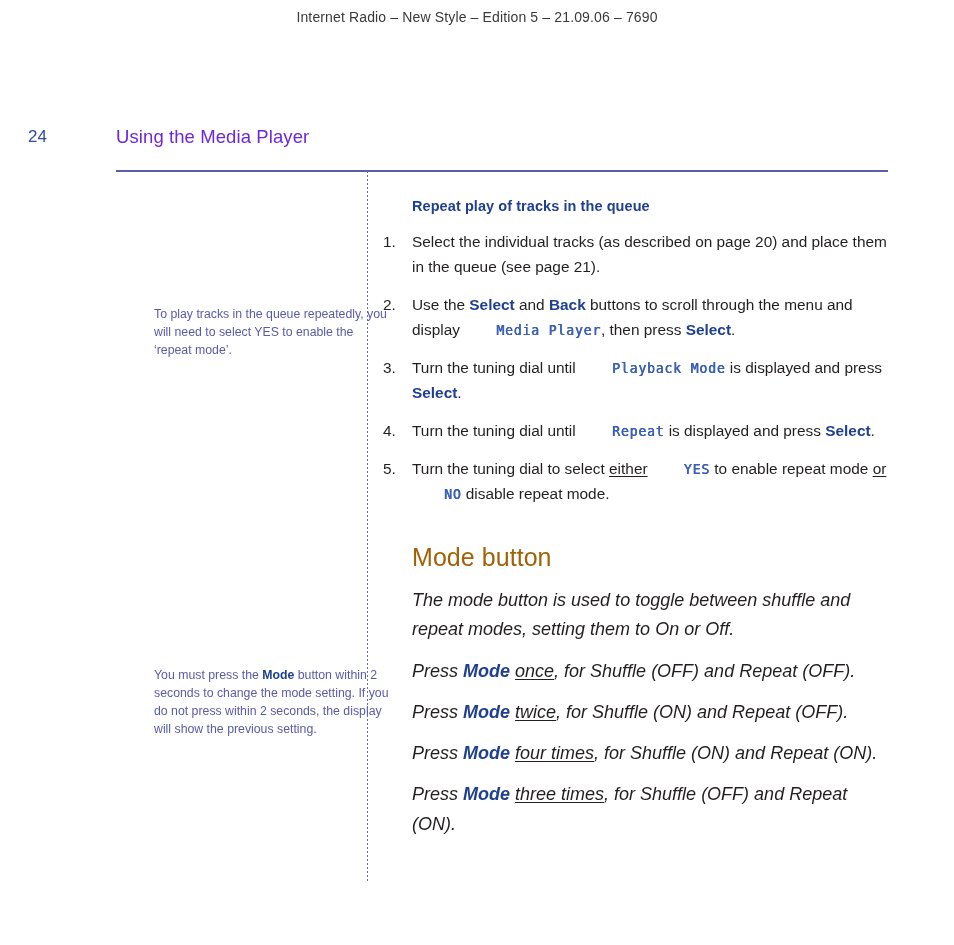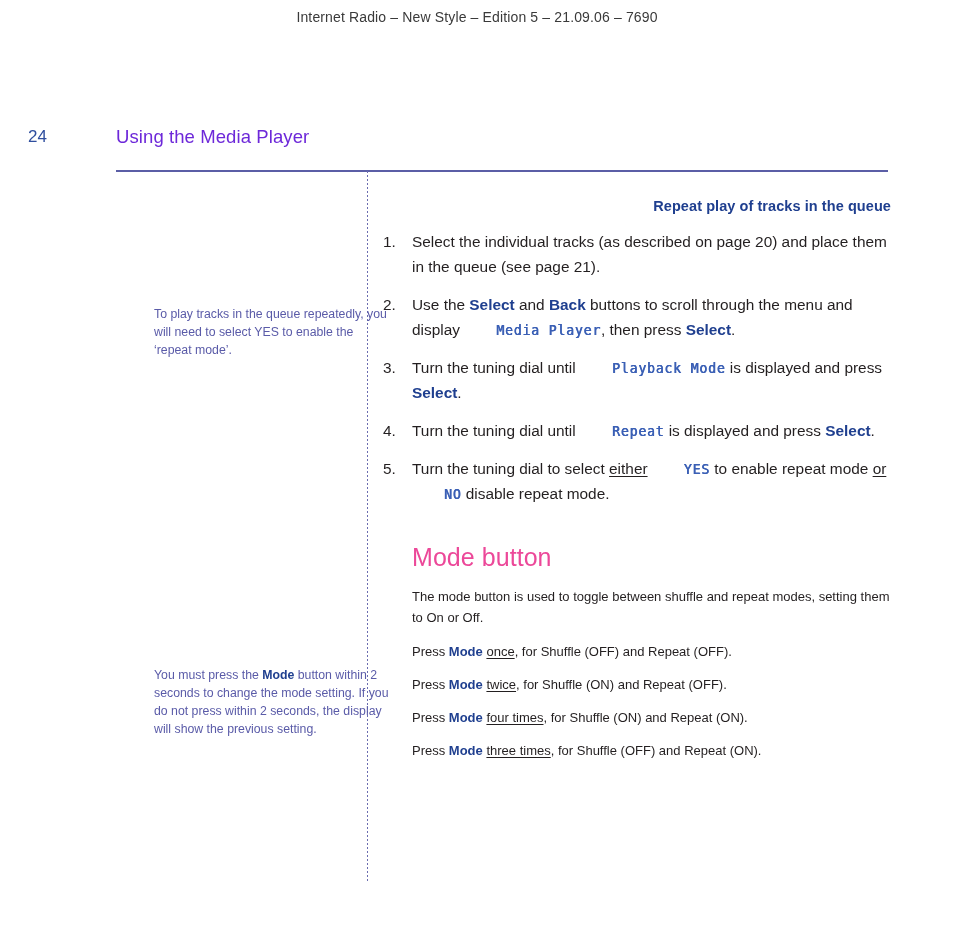--- a/index.html
+++ b/index.html
@@ -90,21 +90,20 @@
     top: 198px;
     width: 508px;
   }
 
   .sub-heading {
     font-size: 14.5px;
     font-weight: bold;
     color: #1f3f8f;
     margin: 0 0 16px 29px;
     letter-spacing: 0.005em;
-    text-align: right;
   }
 
   
   ol.steps {
     list-style: none;
     margin: 0;
     padding: 0;
   }
   ol.steps > li {
     position: relative;
@@ -122,29 +121,30 @@
     text-align: left;
     font-size: 15.4px;
     color: #231f20;
   }
 
   
   .section-heading {
     margin: 36px 0 14px 29px;
     font-size: 25px;
     font-weight: normal;
-    color: #ec4899;
+    color: #a16207;
     letter-spacing: 0.002em;
   }
 
   p.body-para {
     margin: 0 0 13px 29px;
-    font-size: 13px;
+    font-size: 18px;
     line-height: 1.62;
     color: #231f20;
+    font-style: italic;
   }
   p.body-para.tight { margin-bottom: 12px; }
 
   
   b.ui {
     color: #1f3f8f;
     font-weight: bold;
   }
   u.uline {
     text-decoration: underline;

